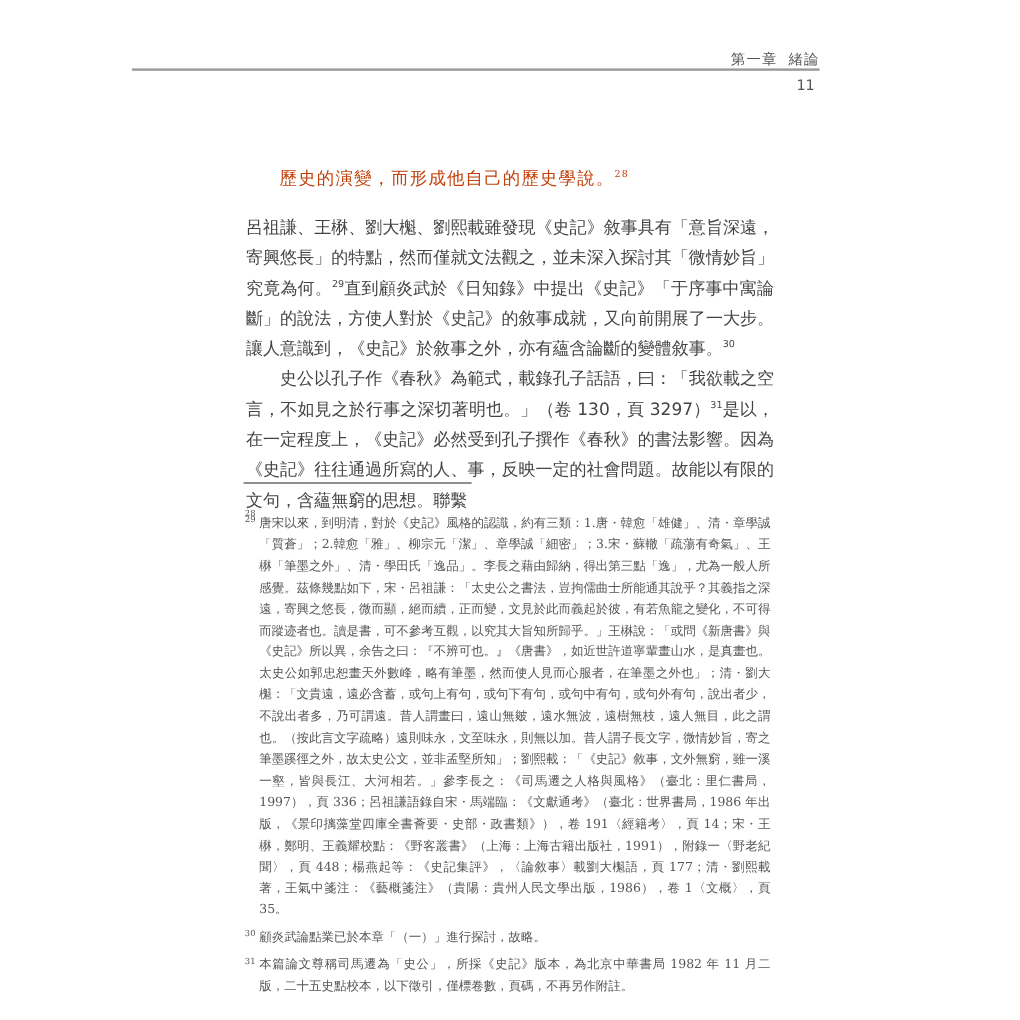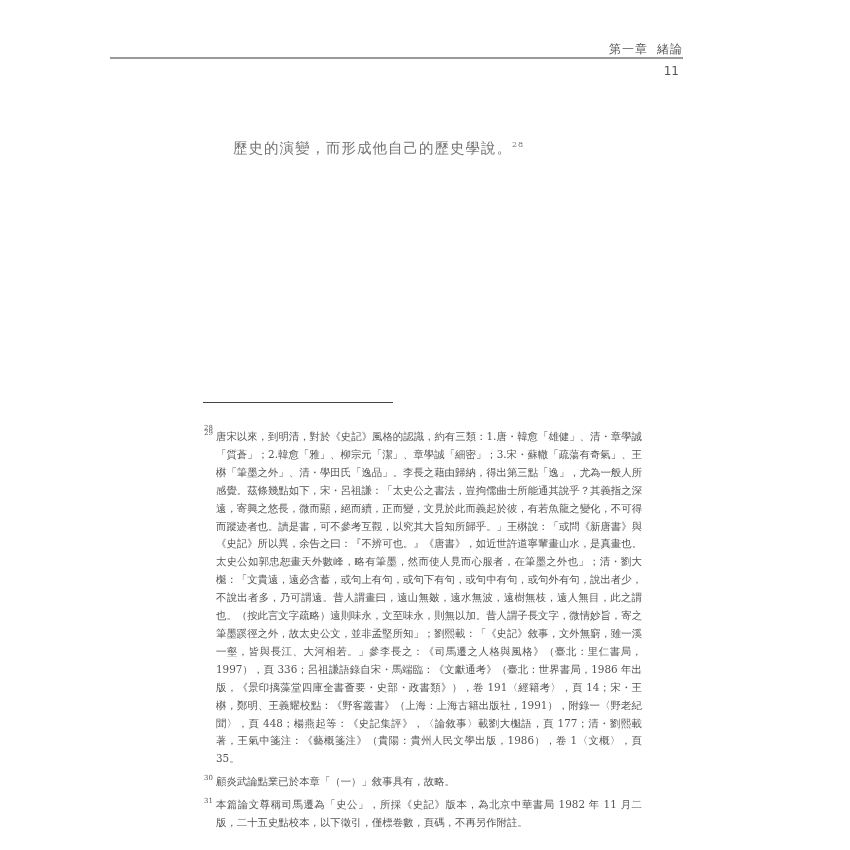--- a/index.html
+++ b/index.html
@@ -15,21 +15,21 @@
       font-family: "DejaVu Sans", sans-serif;
       text-align: center;
     }
     .running-head span + span { margin-left: 9px; }
     .page-number {
       position: absolute; top: 64px; right: 171px; font-size: 12px; color: #555;
       font-family: "DejaVu Sans", sans-serif;
       text-align: center;
     }
     .block-quote {
-      position: absolute; left: 233px; top: 139px; font-size: 14.5px; color: #737373; letter-spacing: 1px;
+      position: absolute; left: 233px; top: 139px; font-size: 14.5px; color: #c2410c; letter-spacing: 1px;
       font-family: "DejaVu Serif", serif;
     }
     .body-text {
       position: absolute; left: 205px; top: 178px; width: 440px; font-size: 14.2px; line-height: 25.3px;
       color: #444; font-family: "DejaVu Sans", sans-serif; text-align: justify;
     }
     .body-text p { margin: 0; }
     .body-text p.indent { text-indent: 2em; }
     sup { font-size: 8px; vertical-align: super; line-height: 0; }
     .fn-rule {
@@ -49,33 +49,39 @@
 <div class="running-head">
   <span>第一章</span><span>緒論</span>
 </div>
 <div class="page-number">11</div>
 
 <div class="block-quote">
   <span>歷史的演變，而形成他自己的歷史學說。</span><sup>28</sup>
 </div>
 
 <div class="body-text">
+  <p>
+    <span>呂祖謙、王楙、劉大櫆、劉熙載雖發現《史記》敘事具有「意旨深遠，寄興悠長」的特點，然而僅就文法觀之，並未深入探討其「微情妙旨」究竟為何。</span><sup>29</sup><span>直到顧炎武於《日知錄》中提出《史記》「于序事中寓論斷」的說法，方使人對於《史記》的敘事成就，又向前開展了一大步。讓人意識到，《史記》於敘事之外，亦有蘊含論斷的變體敘事。</span><sup>30</sup>
+  </p>
+  <p class="indent">
+    <span>史公以孔子作《春秋》為範式，載錄孔子話語，曰：「我欲載之空言，不如見之於行事之深切著明也。」（卷 130，頁 3297）</span><sup>31</sup><span>是以，在一定程度上，《史記》必然受到孔子撰作《春秋》的書法影響。因為《史記》往往通過所寫的人、事，反映一定的社會問題。故能以有限的文句，含蘊無窮的思想。聯繫</span>
+  </p>
 </div>
 
 <div class="fn-rule"></div>
 
 <div class="footnotes">
   <div class="footnote">
     <span class="fn-num">28</span>
   </div>
   <div class="footnote">
     <span class="fn-num">29</span>
     <span>唐宋以來，到明清，對於《史記》風格的認識，約有三類：1.唐・韓愈「雄健」、清・章學誠「質蒼」；2.韓愈「雅」、柳宗元「潔」、章學誠「細密」；3.宋・蘇轍「疏蕩有奇氣」、王楙「筆墨之外」、清・學田氏「逸品」。李長之藉由歸納，得出第三點「逸」，尤為一般人所感覺。茲條幾點如下，宋・呂祖謙：「太史公之書法，豈拘儒曲士所能通其說乎？其義指之深遠，寄興之悠長，微而顯，絕而續，正而變，文見於此而義起於彼，有若魚龍之變化，不可得而蹤迹者也。讀是書，可不參考互觀，以究其大旨知所歸乎。」王楙說：「或問《新唐書》與《史記》所以異，余告之曰：『不辨可也。』《唐書》，如近世許道寧輩畫山水，是真畫也。太史公如郭忠恕畫天外數峰，略有筆墨，然而使人見而心服者，在筆墨之外也」；清・劉大櫆：「文貴遠，遠必含蓄，或句上有句，或句下有句，或句中有句，或句外有句，說出者少，不說出者多，乃可謂遠。昔人謂畫曰，遠山無皴，遠水無波，遠樹無枝，遠人無目，此之謂也。（按此言文字疏略）遠則味永，文至味永，則無以加。昔人謂子長文字，微情妙旨，寄之筆墨蹊徑之外，故太史公文，並非孟堅所知」；劉熙載：「《史記》敘事，文外無窮，雖一溪一壑，皆與長江、大河相若。」參李長之：《司馬遷之人格與風格》（臺北：里仁書局，1997），頁 336；呂祖謙語錄自宋・馬端臨：《文獻通考》（臺北：世界書局，1986 年出版，《景印摛藻堂四庫全書薈要・史部・政書類》），卷 191〈經籍考〉，頁 14；宋・王楙，鄭明、王義耀校點：《野客叢書》（上海：上海古籍出版社，1991），附錄一〈野老紀聞〉，頁 448；楊燕起等：《史記集評》，〈論敘事〉載劉大櫆語，頁 177；清・劉熙載著，王氣中箋注：《藝概箋注》（貴陽：貴州人民文學出版，1986），卷 1〈文概〉，頁 35。</span>
   </div>
   <div class="footnote">
     <span class="fn-num">30</span>
-    <span>顧炎武論點業已於本章「（一）」敘事具有，故略。</span>
+    <span>顧炎武論點業已於本章「（一）」進行探討，故略。</span>
   </div>
   <div class="footnote">
     <span class="fn-num">31</span>
     <span>本篇論文尊稱司馬遷為「史公」，所採《史記》版本，為北京中華書局 1982 年 11 月二版，二十五史點校本，以下徵引，僅標卷數，頁碼，不再另作附註。</span>
   </div>
 </div>
 
 </body></html>

